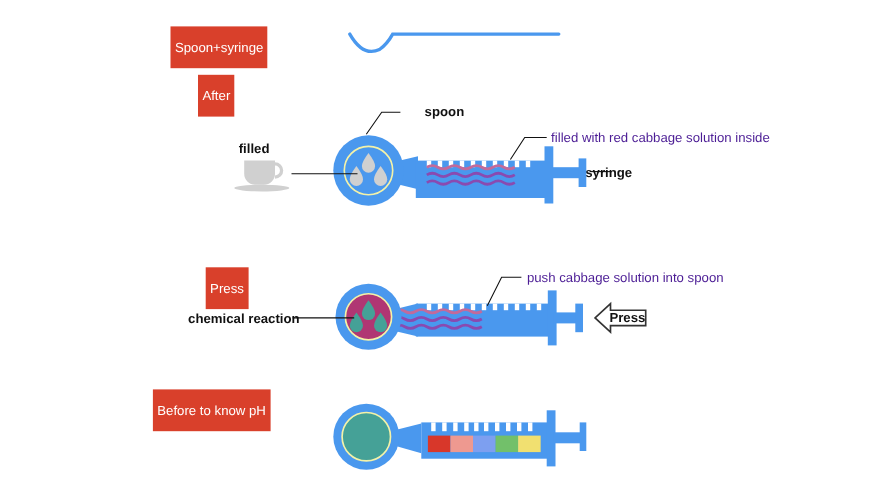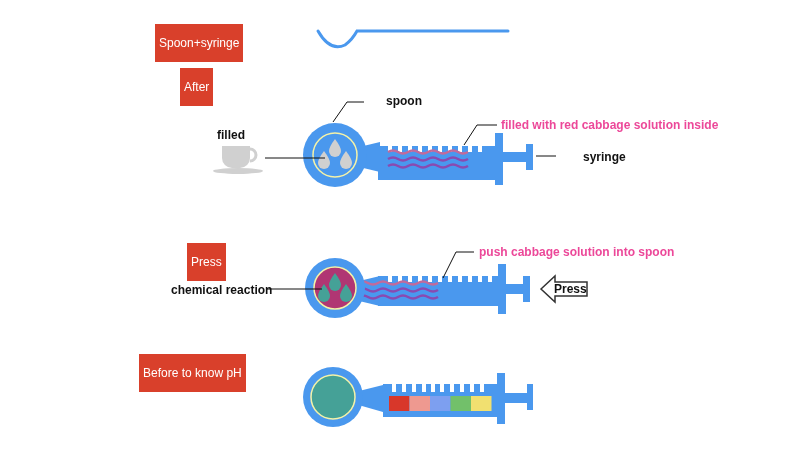--- a/index.html
+++ b/index.html
@@ -1,35 +1,35 @@
 <!DOCTYPE html>
 <html><head>
 <meta charset="utf-8">
 <style>
   html, body { margin: 0; padding: 0; background: #ffffff; }
   body { width: 800px; height: 450px; position: relative; overflow: hidden;
          font-family: "Liberation Sans", "DejaVu Sans", sans-serif; }
   .tag { position: absolute; background: #d9402b; color: #ffffff; font-size: 12px;
          padding: 12px 4px; line-height: 14px; white-space: nowrap; }
   .lbl { position: absolute; font-size: 12px; font-weight: bold; color: #111111; white-space: nowrap; }
-  .plbl { position: absolute; font-size: 12px; font-weight: bold; color: #ec4899; white-space: nowrap; }
+  .plbl { position: absolute; font-size: 12px; font-weight: normal; color: #4c1d95; white-space: nowrap; }
   svg.stage { position: absolute; left: 0; top: 0; }
 </style>
 </head>
 <body>
 
 <div class="tag" style="left:155px; top:24px;">Spoon+syringe</div>
 <div class="tag" style="left:180px; top:68px;">After</div>
 <div class="tag" style="left:187px; top:243px;">Press</div>
 <div class="tag" style="left:139px; top:354px;">Before to know pH</div>
 
 <div class="lbl" style="left:386px; top:94px;">spoon</div>
 <div class="lbl" style="left:217px; top:128px;">filled</div>
 <div class="plbl" style="left:501px; top:118px;">filled with red cabbage solution inside</div>
-<div class="lbl" style="left:583px; top:150px;">syringe</div>
+<div class="lbl" style="left:532px; top:150px;">syringe</div>
 <div class="lbl" style="left:171px; top:283px;">chemical reaction</div>
 <div class="plbl" style="left:479px; top:245px;">push cabbage solution into spoon</div>
 
 <svg class="stage" width="800" height="450" viewBox="0 0 800 450">
   <defs>
 
     <path id="wave" d="M0 0 q5 -3 10 0 t10 0 t10 0 t10 0 t10 0 t10 0 t10 0 t10 0"></path>
   </defs>
 
   <path d="M318 31 Q330 52 345 45 Q352 40 357 31 L508 31" fill="none" stroke="#4a98ee" stroke-width="3" stroke-linecap="round"></path>

